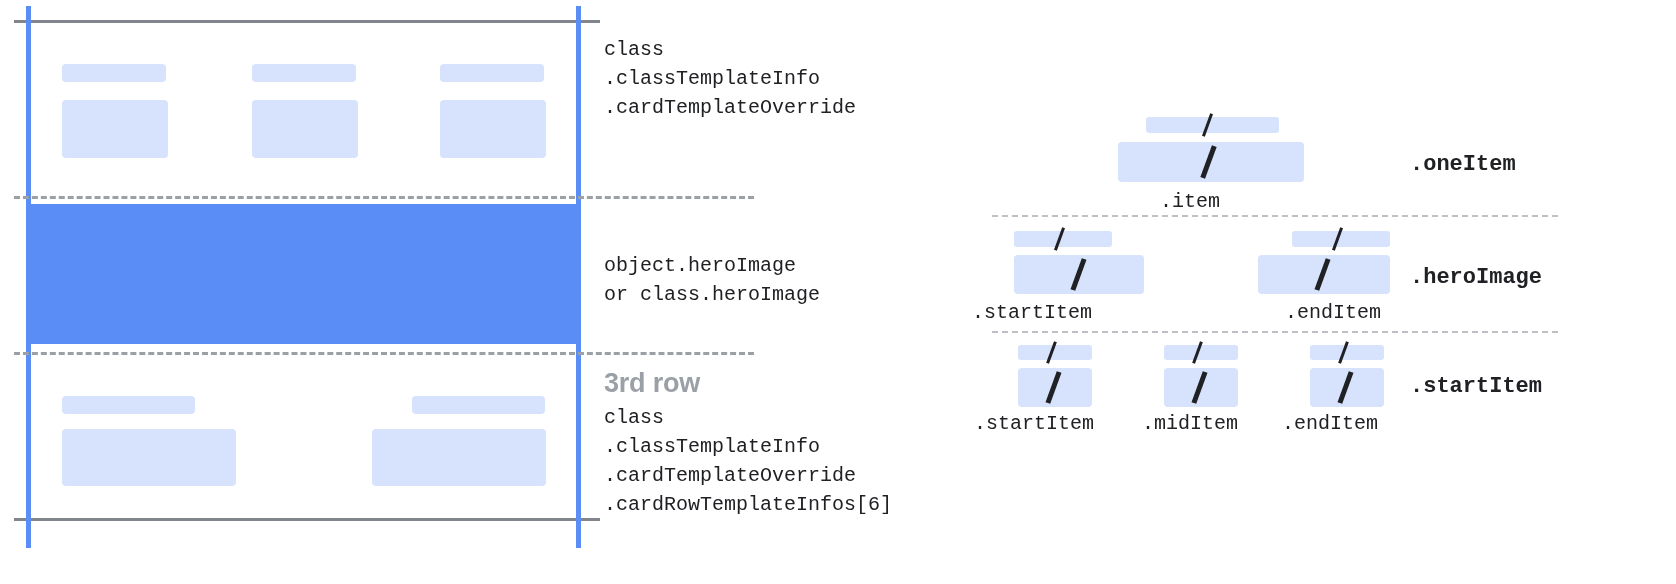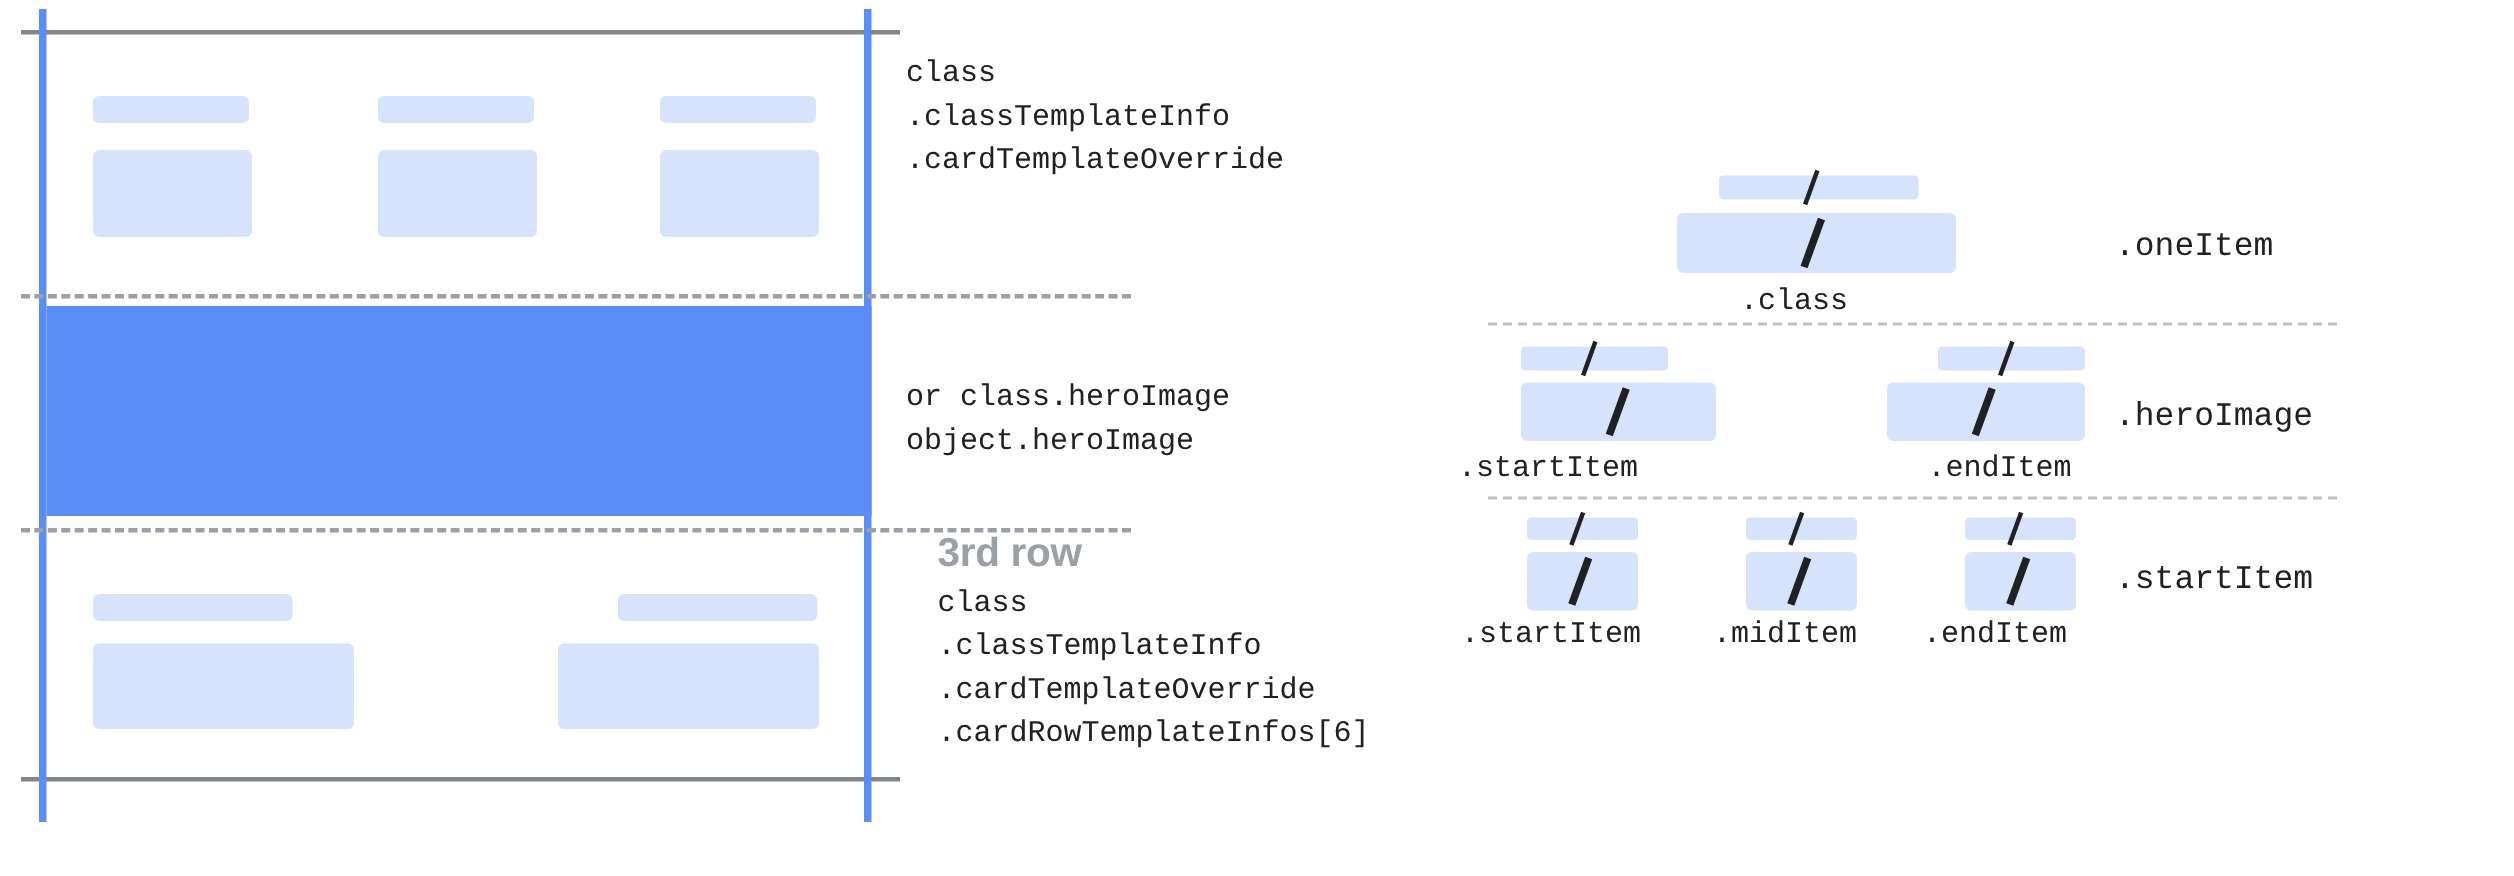--- a/index.html
+++ b/index.html
@@ -96,20 +96,21 @@
     position: absolute;
     height: 0;
     border-top: 2px dashed #bdc1c6;
   }
   .grp-label {
     position: absolute;
     font-family: "Liberation Mono", monospace;
     font-size: 22px;
     color: #202124;
     white-space: pre;
+    font-weight: bold;
   }
   .sub-label {
     position: absolute;
     font-family: "Liberation Mono", monospace;
     font-size: 20px;
     color: #202124;
     white-space: pre;
   }
   
   .item-block {
@@ -157,44 +158,44 @@
 <div class="row-sep" id="row-sep-1"></div>
 <div class="row-sep" id="row-sep-2"></div>
 
 <div class="annot" style="left:604px; top:31px;">
   <div class="annot-code" style="margin-top:4px;">class</div>
   <div class="annot-code">.classTemplateInfo</div>
   <div class="annot-code">.cardTemplateOverride</div>
 </div>
 
 <div class="annot" style="left:604px; top:251px;">
+  <div class="annot-code">object.heroImage</div>
   <div class="annot-code">or class.heroImage</div>
-  <div class="annot-code">object.heroImage</div>
-</div>
-
-<div class="annot" style="left:604px; top:353px;margin-left:21px;">
+</div>
+
+<div class="annot" style="left:604px; top:368px;">
   <div class="annot-title">3rd row</div>
   <div class="annot-code" style="margin-top:4px;">class</div>
   <div class="annot-code">.classTemplateInfo</div>
   <div class="annot-code">.cardTemplateOverride</div>
   <div class="annot-code">.cardRowTemplateInfos[6]</div>
 </div>
 
 <div id="items-diagram">
 
   <div>
 
     <div class="item-block" style="left:186px; top:117px; width:133px; height:16px;">
       <div class="slash" style="left:60px; top:-4px; width:3px; height:24px; transform:rotate(20deg);"></div>
     </div>
 
     <div class="item-block rounded" style="left:158px; top:142px; width:186px; height:40px;">
       <div class="slash" style="left:88px; top:3px; width:5px; height:34px; transform:rotate(20deg);"></div>
     </div>
-    <div class="sub-label" style="left:200px; top:190px;">.class</div>
+    <div class="sub-label" style="left:200px; top:190px;">.item</div>
     <div class="grp-label" style="left:450px; top:152px;">.oneItem</div>
   </div>
 
   <div class="grp-sep" style="left:32px; top:215px; width:566px;"></div>
 
   <div>
 
     <div class="item-block" style="left:54px; top:231px; width:98px; height:16px;">
       <div class="slash" style="left:44px; top:-4px; width:3px; height:24px; transform:rotate(20deg);"></div>
     </div>

